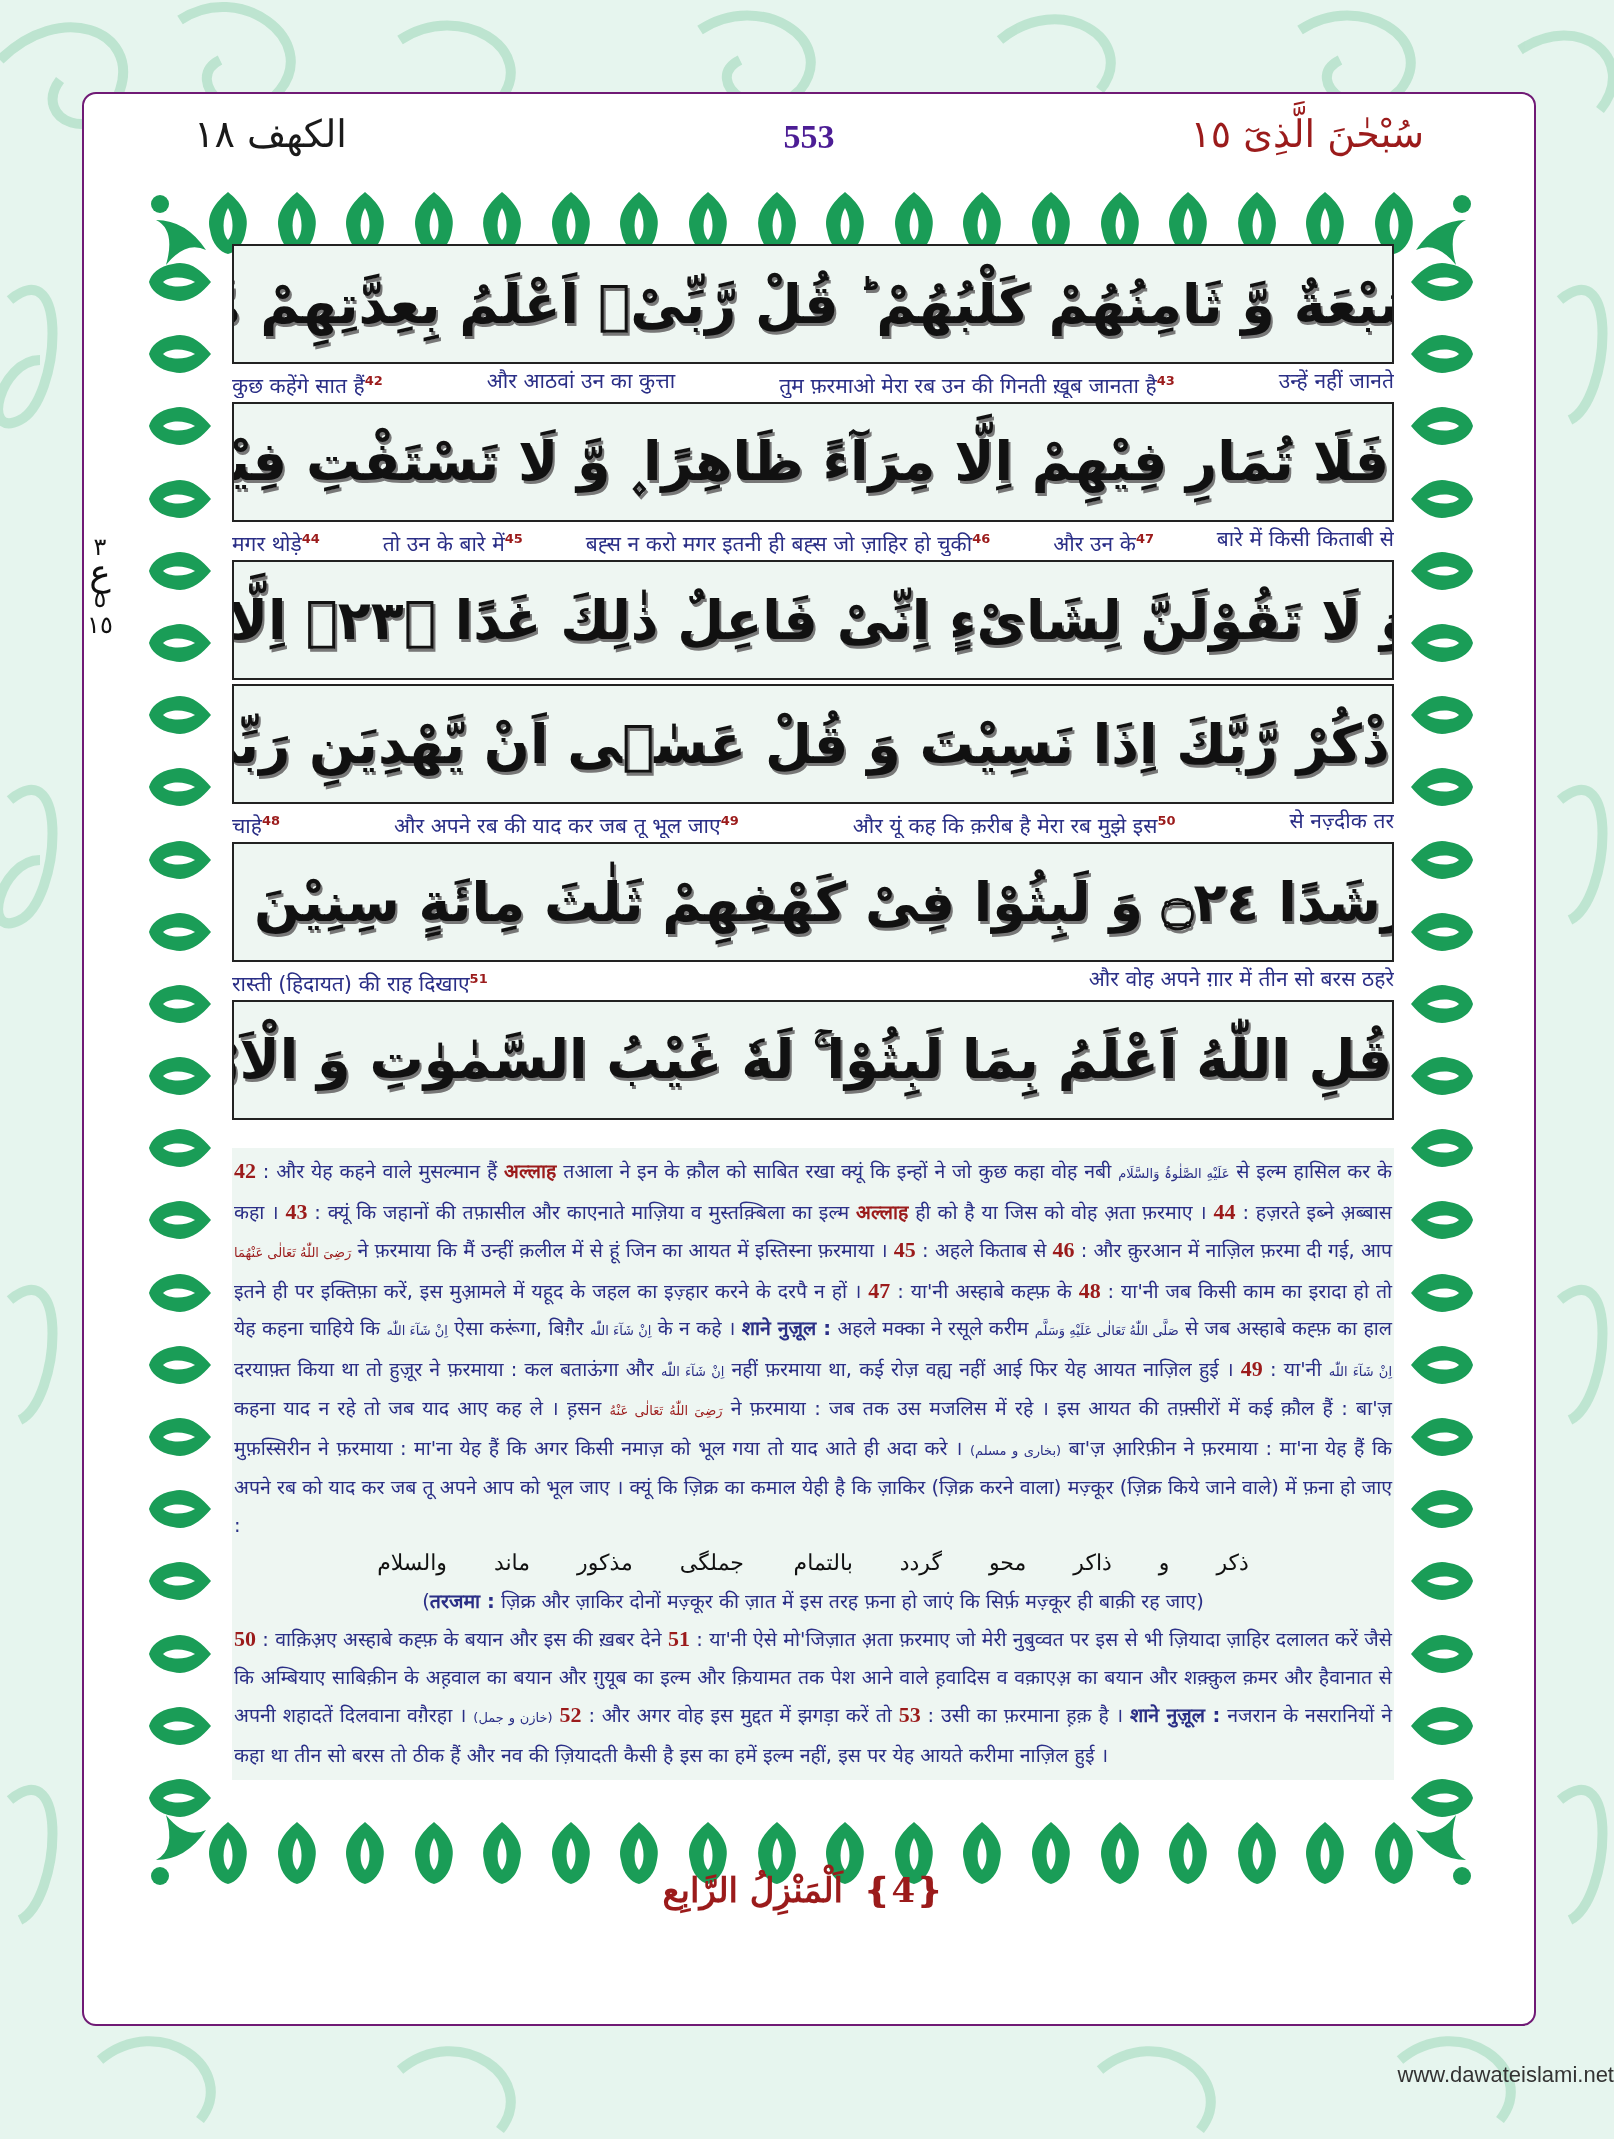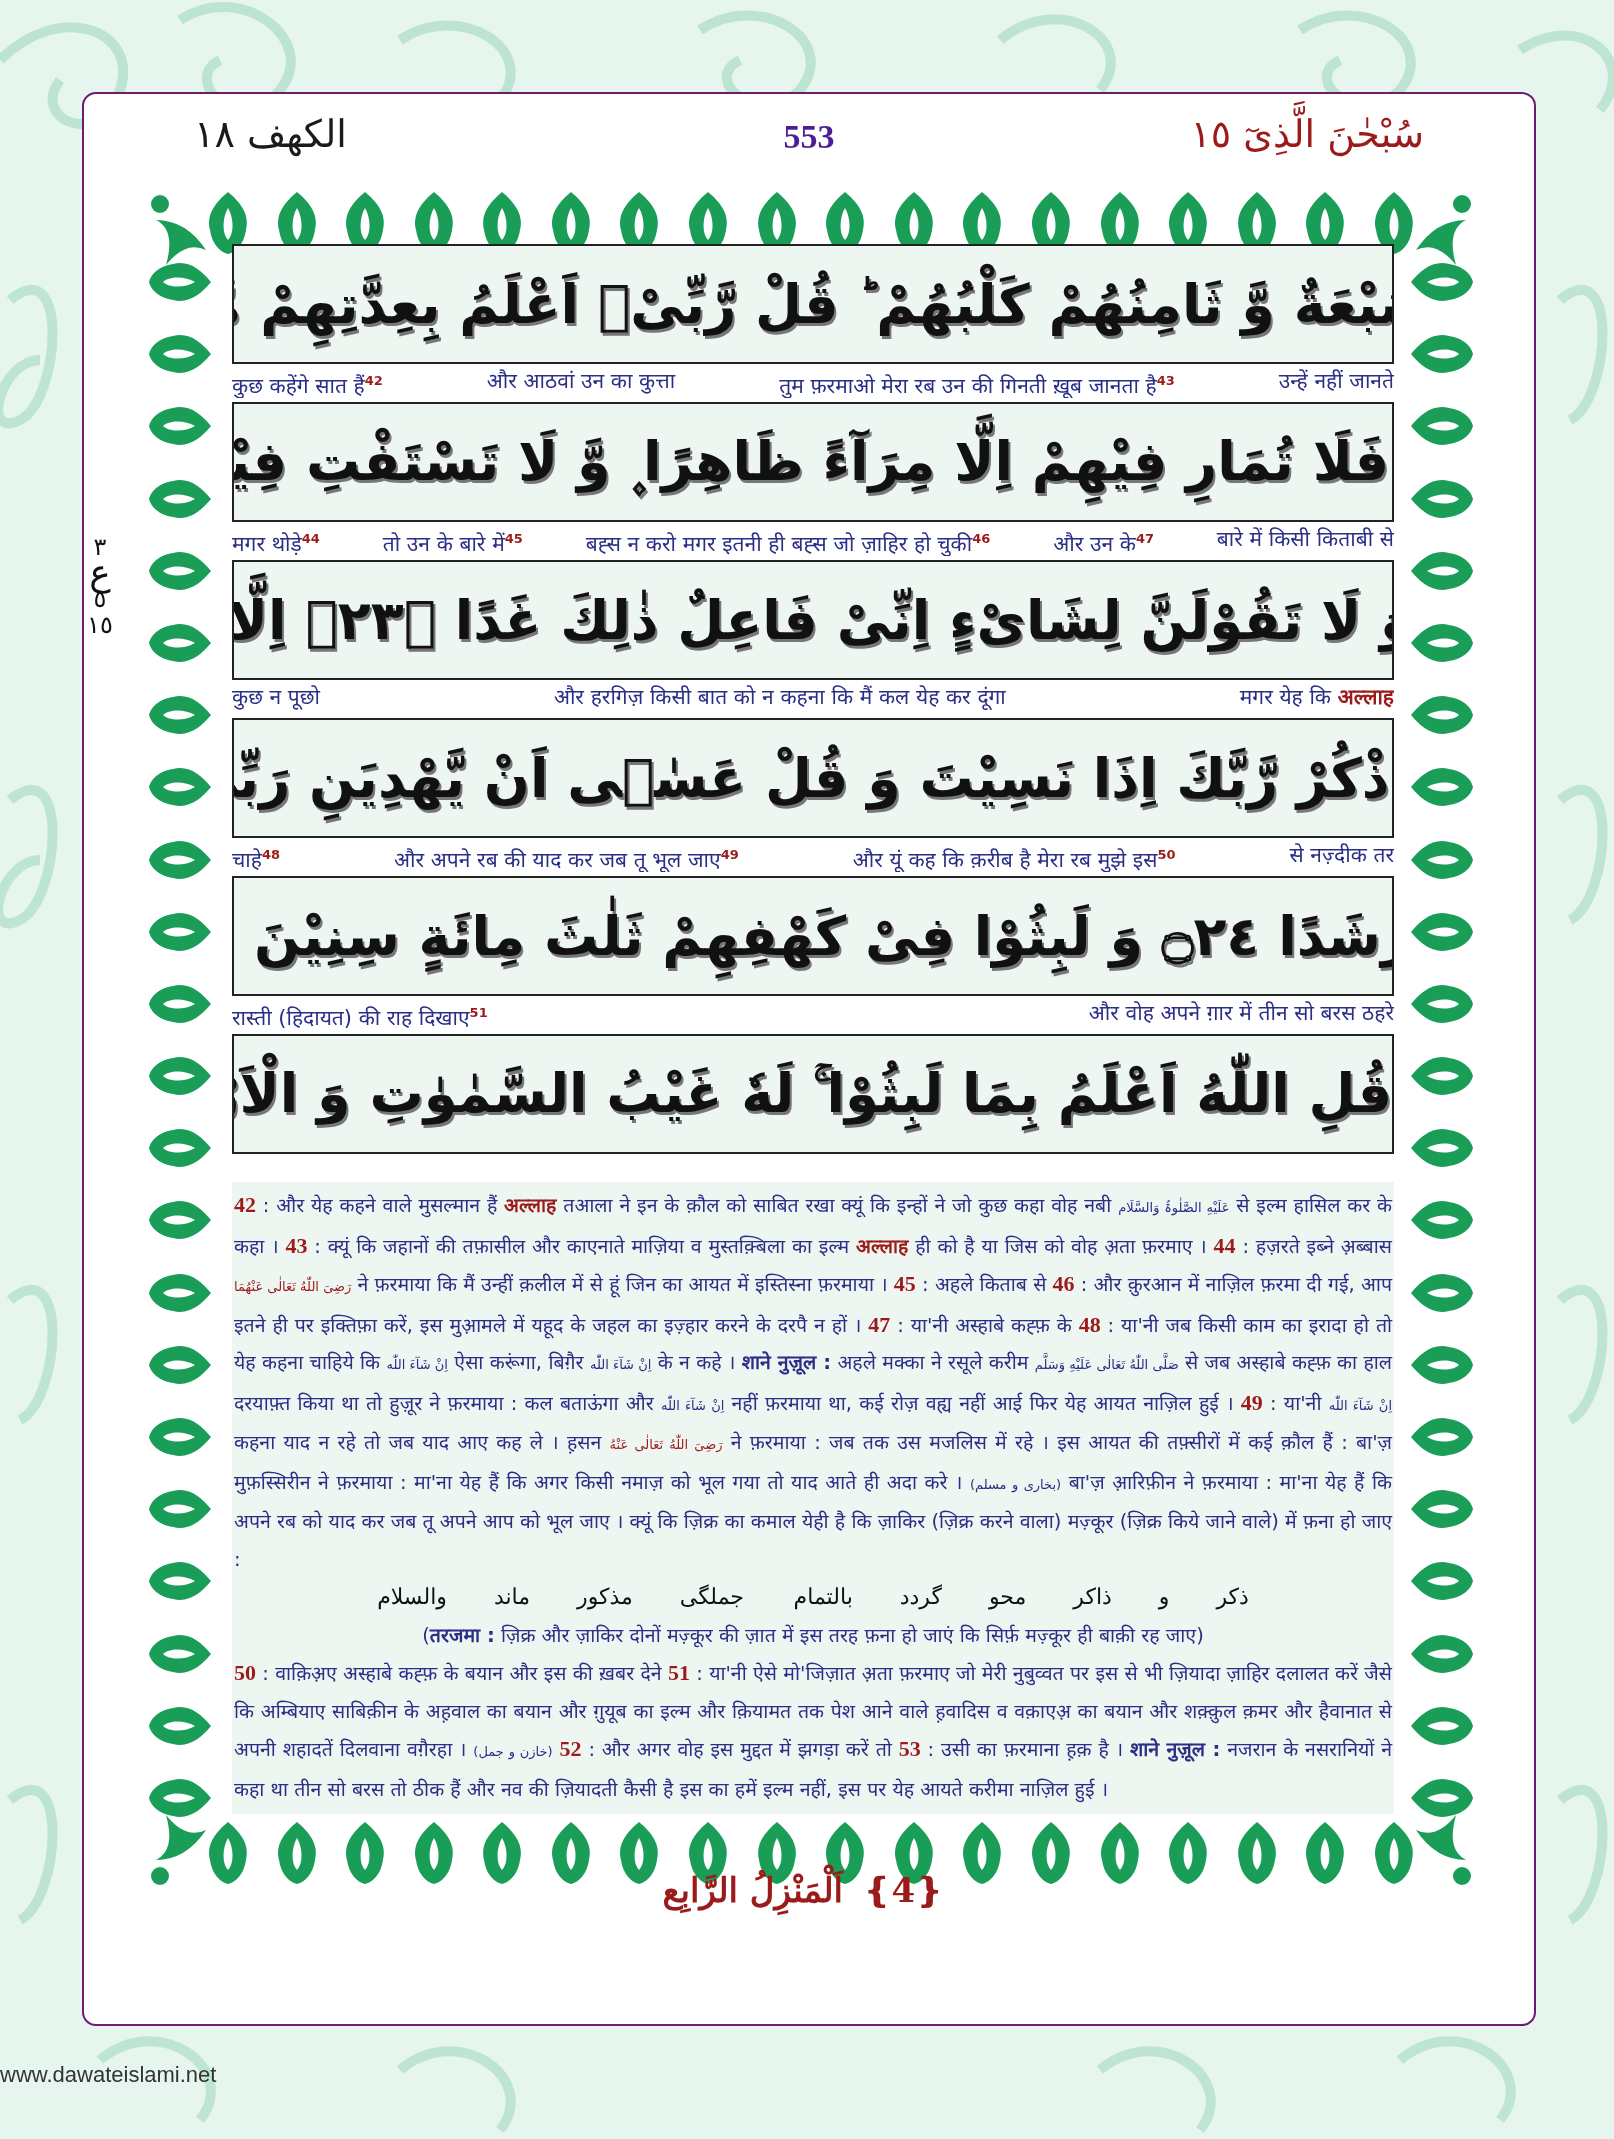--- a/index.html
+++ b/index.html
@@ -65,21 +65,21 @@
   .side-note {
     position:absolute; left:96px; top:536px; width:36px;
     font-family:"DejaVu Serif", serif; font-size:24px; color:#111; text-align:center; line-height:26px;
   }
   .manzil {
     position:absolute; left:0; right:0; top:1870px; text-align:center;
     font-family:"DejaVu Serif", serif; font-size:34px; color:#9b1b1b; font-weight:bold;
   }
   .manzil .num-badge { display:inline-block; padding:0 8px; }
   .website {
-    position:absolute; left:0; right:0; top:2062px; text-align:left;
+    position:absolute; left:0; right:0; top:2062px; text-align:right;
     font-family:"Liberation Sans", sans-serif; font-size:22px; color:#333;
   }
 </style>
 </head>
 <body>
 
 <svg class="bg-swirl" width="1614" height="2139" viewBox="0 0 1614 2139">
   <g fill="none" stroke="#b9e3cd" stroke-width="10" opacity="0.9">
     <path d="M0 60 C60 0,140 30,120 90 C100 150,30 120,60 80"></path>
     <path d="M180 20 C240 -20,320 40,280 90 C240 140,180 80,220 60"></path>
@@ -494,25 +494,20 @@
         <span><span>मगर थोड़े</span><sup>44</sup></span>
         <span><span>तो उन के बारे में</span><sup>45</sup></span>
         <span><span>बह्स न करो मगर इतनी ही बह्स जो ज़ाहिर हो चुकी</span><sup>46</sup></span>
         <span><span>और उन के</span><sup>47</sup></span>
         <span>बारे में किसी किताबी से</span>
       </div>
     </div>
 
     <div>
       <div class="verse-box">اَحَدًا ۝٢٢ وَ لَا تَقُوْلَنَّ لِشَایْءٍ اِنِّیْ فَاعِلٌ ذٰلِكَ غَدًا ۝٢٣ۙ اِلَّاۤ اَنْ یَّشَآءَ</div>
-      <div class="trans-line">
-        <span>कुछ न पूछो</span>
-        <span>और हरगिज़ किसी बात को न कहना कि मैं कल येह कर दूंगा</span>
-        <span><span>मगर येह कि</span> <span class="allah">अल्लाह</span></span>
-      </div>
     </div>
 
     <div>
       <div class="verse-box">اللّٰهُ ۫ وَ اذْكُرْ رَّبَّكَ اِذَا نَسِیْتَ وَ قُلْ عَسٰۤی اَنْ یَّهْدِیَنِ رَبِّیْ لِاَقْرَبَ</div>
       <div class="trans-line">
         <span><span>चाहे</span><sup>48</sup></span>
         <span><span>और अपने रब की याद कर जब तू भूल जाए</span><sup>49</sup></span>
         <span><span>और यूं कह कि क़रीब है मेरा रब मुझे इस</span><sup>50</sup></span>
         <span>से नज़्दीक तर</span>
       </div>

